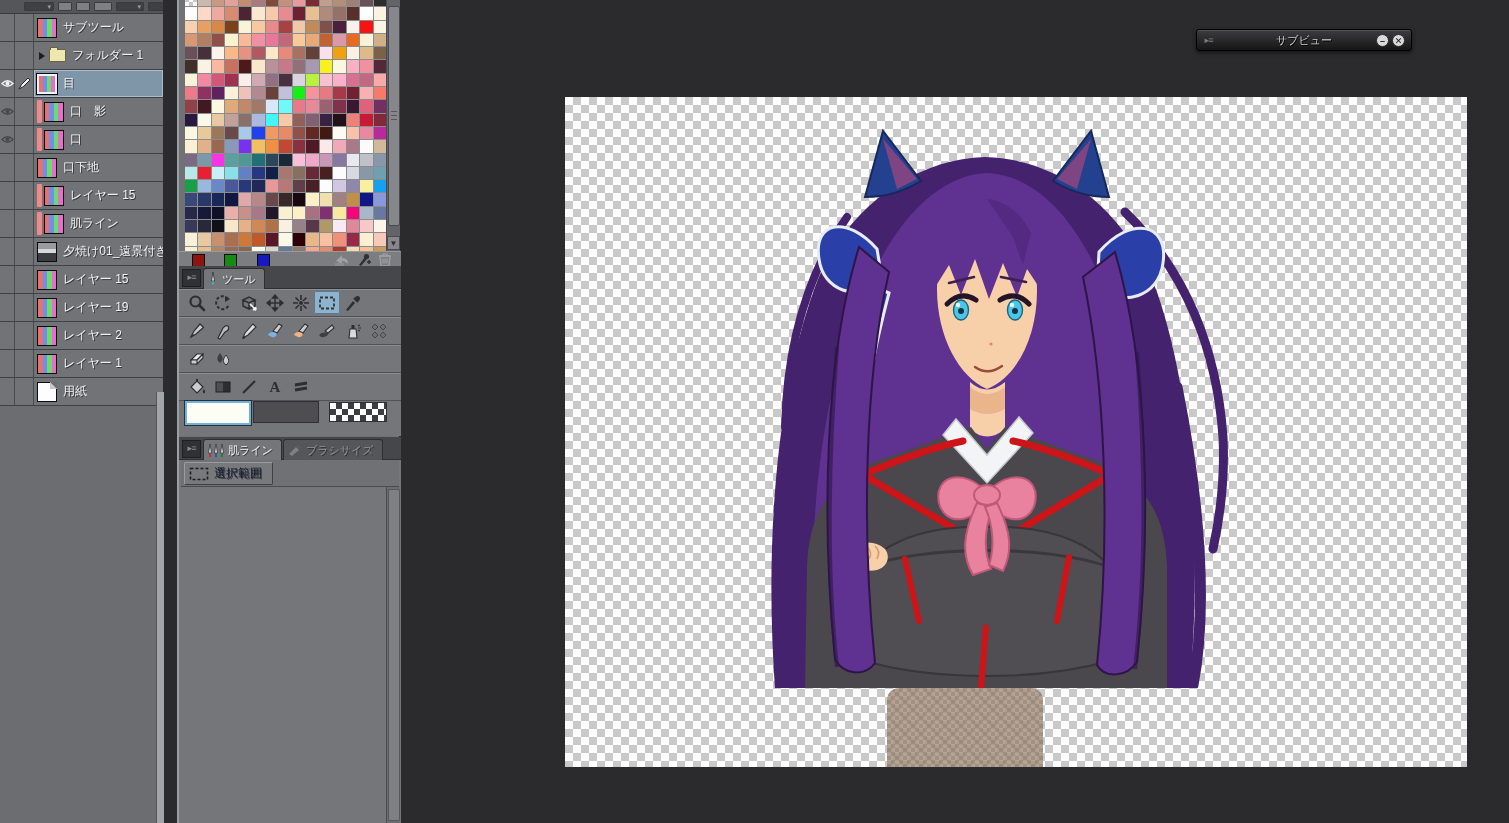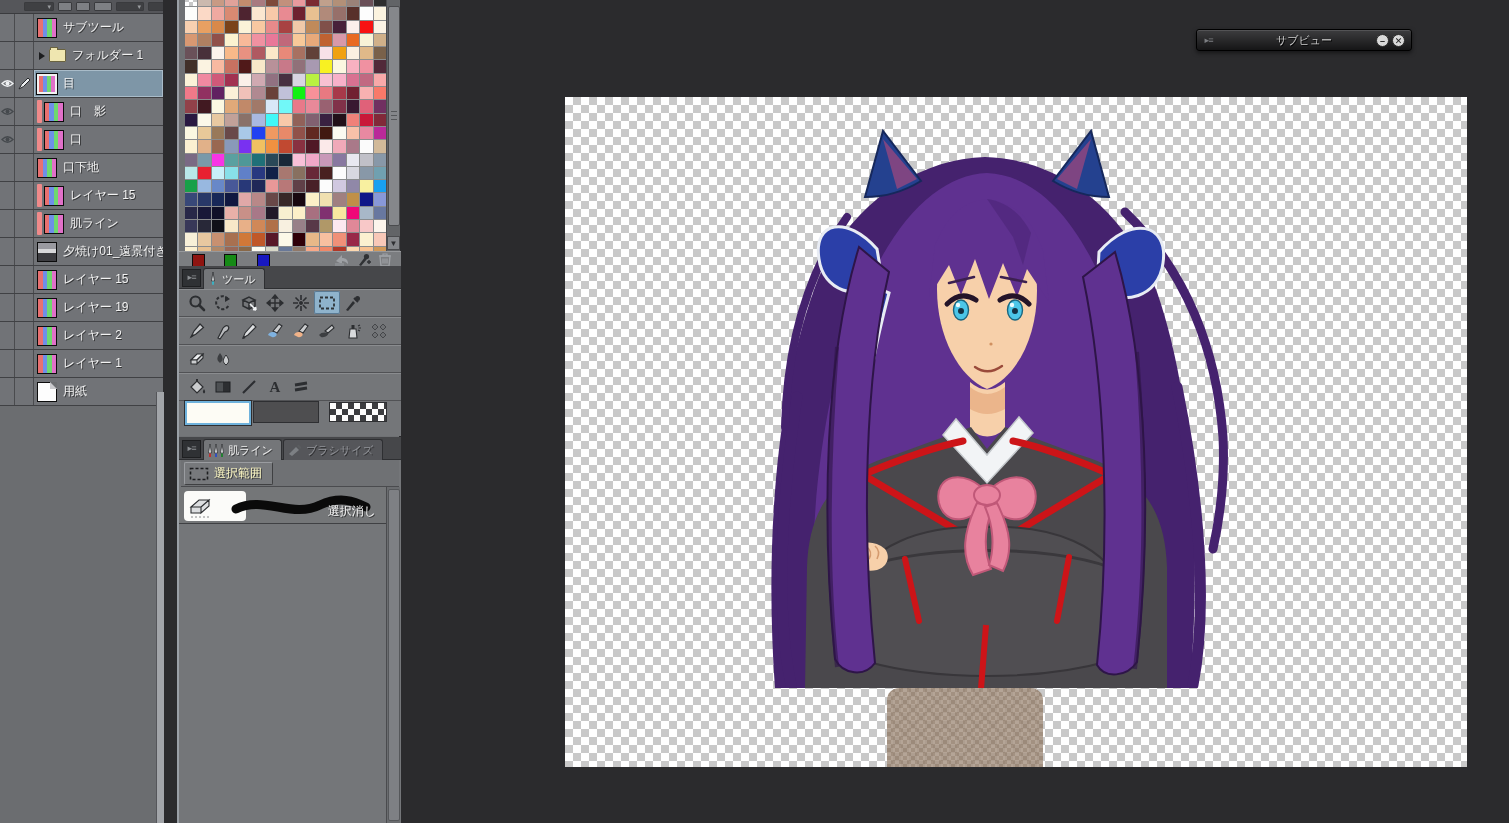--- a/index.html
+++ b/index.html
@@ -56,21 +56,21 @@
   .tool-row{display:flex;padding:2px 0 2px 5px;border-bottom:1px solid #515255;box-shadow:inset 0 1px 0 #8a8c8f;}
   .tool-btn{width:26px;height:23px;display:flex;align-items:center;justify-content:center;border-radius:2px;}
   .tool-btn.selected{background:#8fb3cc;box-shadow:inset 0 0 0 1px #5a7a94;}
   #tool-colors{position:absolute;left:0;top:132px;width:222px;height:30px;}
   #fg-swatch{position:absolute;left:6px;top:3px;width:62px;height:20px;background:#fdfcf5;border:2px solid #6fb2dc;outline:1px solid #2e2f32;}
   #bg-swatch{position:absolute;left:74px;top:3px;width:64px;height:20px;background:#4e4e50;border:1px solid #2e2f32;}
   #tr-swatch{position:absolute;left:150px;top:4px;width:56px;height:18px;border:1px solid #2e2f32;background-image:conic-gradient(#3c3d40 25%,#fdfdfd 0 50%,#3c3d40 0 75%,#fdfdfd 0);background-size:12px 12px;}
   
   #subtool-panel{position:absolute;left:0;top:437px;width:222px;height:386px;background:#747679;}
   #subtool-group{position:absolute;left:2px;top:23px;width:218px;height:26px;background:#6f7174;border-bottom:1px solid #4a4b4e;}
-  #group-btn{position:absolute;left:3px;top:2px;height:21px;display:inline-flex;align-items:center;padding:0 10px 0 4px;background:#77797c;border:1px solid #3f4042;border-top-color:#9a9ca0;border-left-color:#9a9ca0;border-radius:2px;font-size:12px;color:#fef9c3;text-shadow:1px 1px 0 rgba(0,0,0,.55);}
+  #group-btn{position:absolute;left:3px;top:2px;height:21px;display:inline-flex;align-items:center;padding:0 10px 0 4px;background:#77797c;border:1px solid #3f4042;border-top-color:#9a9ca0;border-left-color:#9a9ca0;border-radius:2px;font-size:12px;color:#0f172a;text-shadow:1px 1px 0 rgba(0,0,0,.55);}
   #group-btn .gicon{margin-right:5px;}
   #subtool-list{position:absolute;left:0;top:50px;width:207px;}
   .sub-item{height:36px;background:#747678;border-bottom:1px solid #3f4043;position:relative;}
   .sub-item.selected{background:#7e96a7;box-shadow:inset 0 0 0 1px #9fb4c2;}
   .sub-item .si-icon{position:absolute;left:5px;top:4px;}
   .sub-item .si-label{position:absolute;right:10px;bottom:3px;font-size:12px;color:#f6f6f6;text-shadow:1px 1px 0 rgba(0,0,0,.6);}
   .sub-item.selected .si-label{border:1px solid #e8e8e8;background:rgba(42,50,58,.35);padding:0 3px;}
   #subtool-scroll{position:absolute;left:207px;top:50px;width:13px;height:336px;background:#6a6c6f;border-left:1px solid #4a4b4e;}
   #subtool-thumb{position:absolute;left:1px;top:2px;width:10px;height:330px;background:#7e8084;border:1px solid #55575a;border-radius:2px;}
   
@@ -773,31 +773,20 @@
       <div id="group-btn">
         <span class="gicon">
           <svg width="20" height="14" viewBox="0 0 20 14">
               <rect x="1.5" y="1.5" width="17" height="11" fill="none" stroke="#1d1e20" stroke-width="1.6" stroke-dasharray="3 2"></rect>
             </svg>
         </span>
         <span>選択範囲</span>
       </div>
     </div>
     <div id="subtool-list">
-        <div class="sub-item">
-          <div class="si-icon">
-            <svg width="200" height="32" viewBox="0 0 200 32">
-              <rect x="0" y="0" width="62" height="30" rx="4" fill="#fbfbf9"></rect>
-              <path d="M7 16 L15 9 H25 L17 16 Z M7 16 H17 V22 H7 Z M17 16 L25 9 V15 L17 22 Z" fill="#dcdee0" stroke="#2a2c2f" stroke-width="1.1"></path>
-              <path d="M7 26 h18" stroke="#8a8c8e" stroke-width="1" stroke-dasharray="2 2"></path>
-              <path d="M52 18 C80 4 108 28 136 14 C156 5 170 10 182 16" fill="none" stroke="#0a0a0a" stroke-width="9" stroke-linecap="round"></path>
-            </svg>
-          </div>
-          <span class="si-label">選択消し</span>
-        </div>
       </div>
     <div id="subtool-scroll">
       <div id="subtool-thumb"></div>
     </div>
   </div>
 </div>
 
 <div id="canvas">
   <svg id="artwork" width="902" height="670" viewBox="0 0 902 670">
     <defs>

